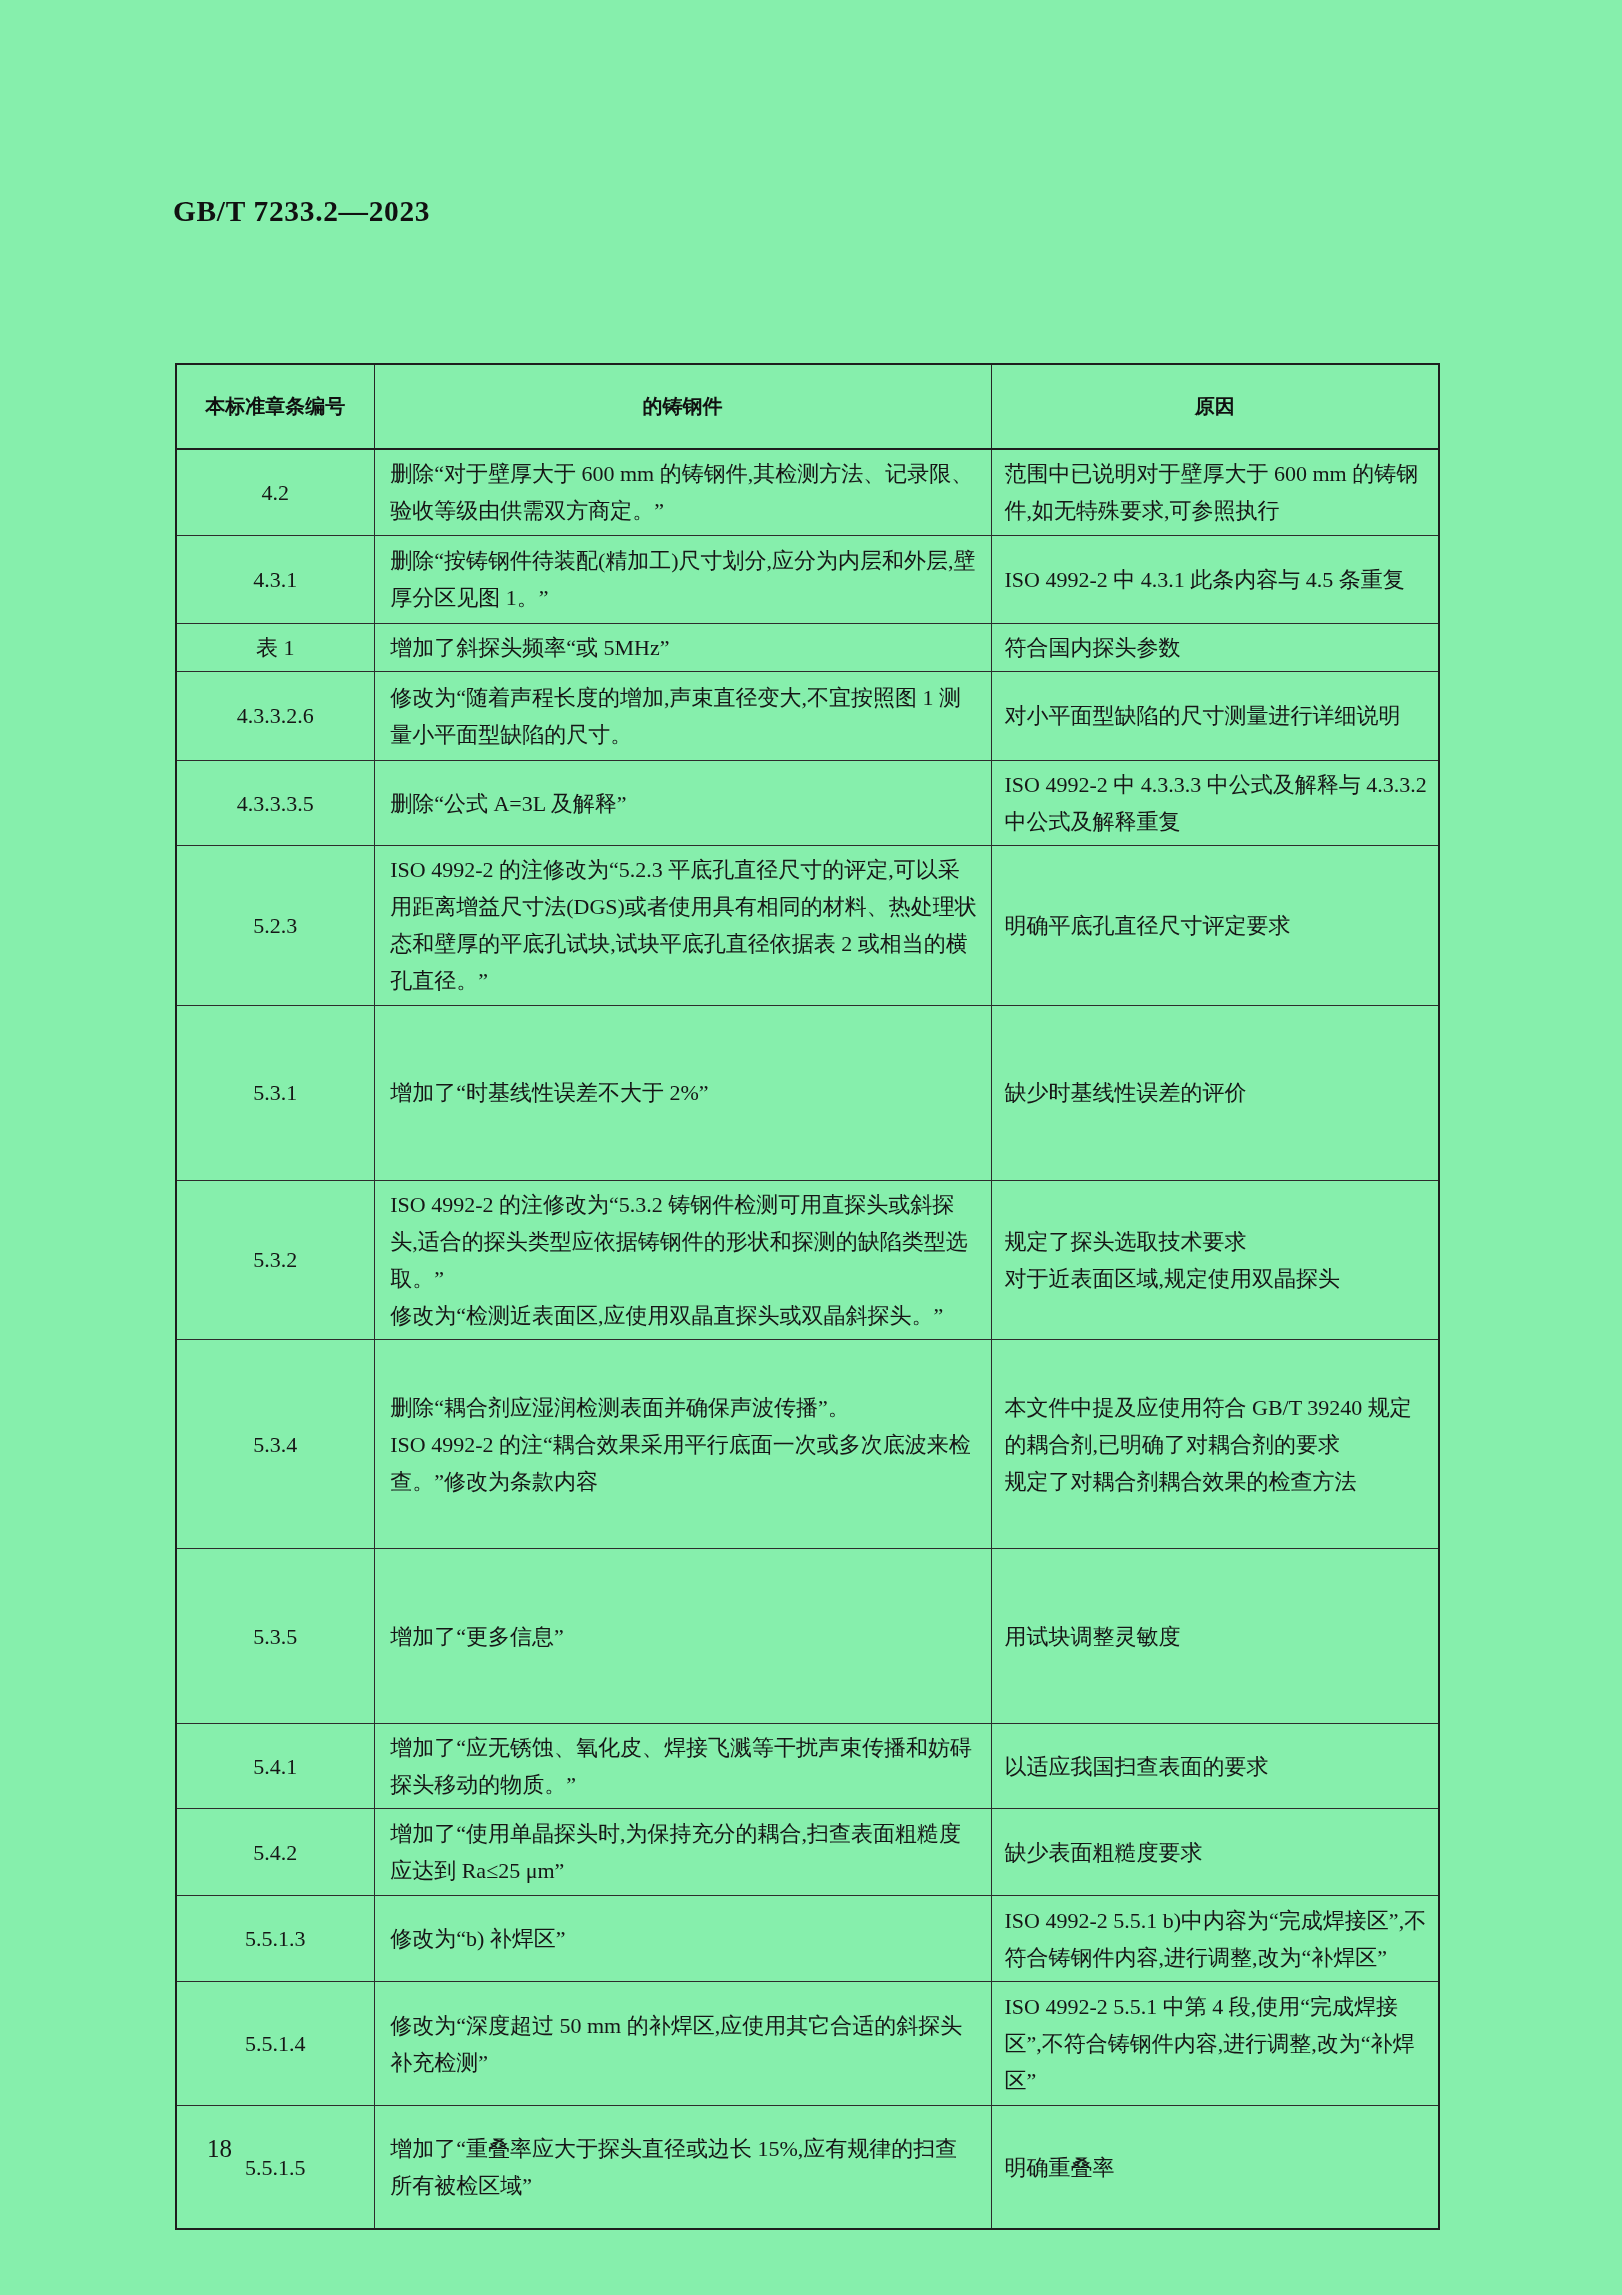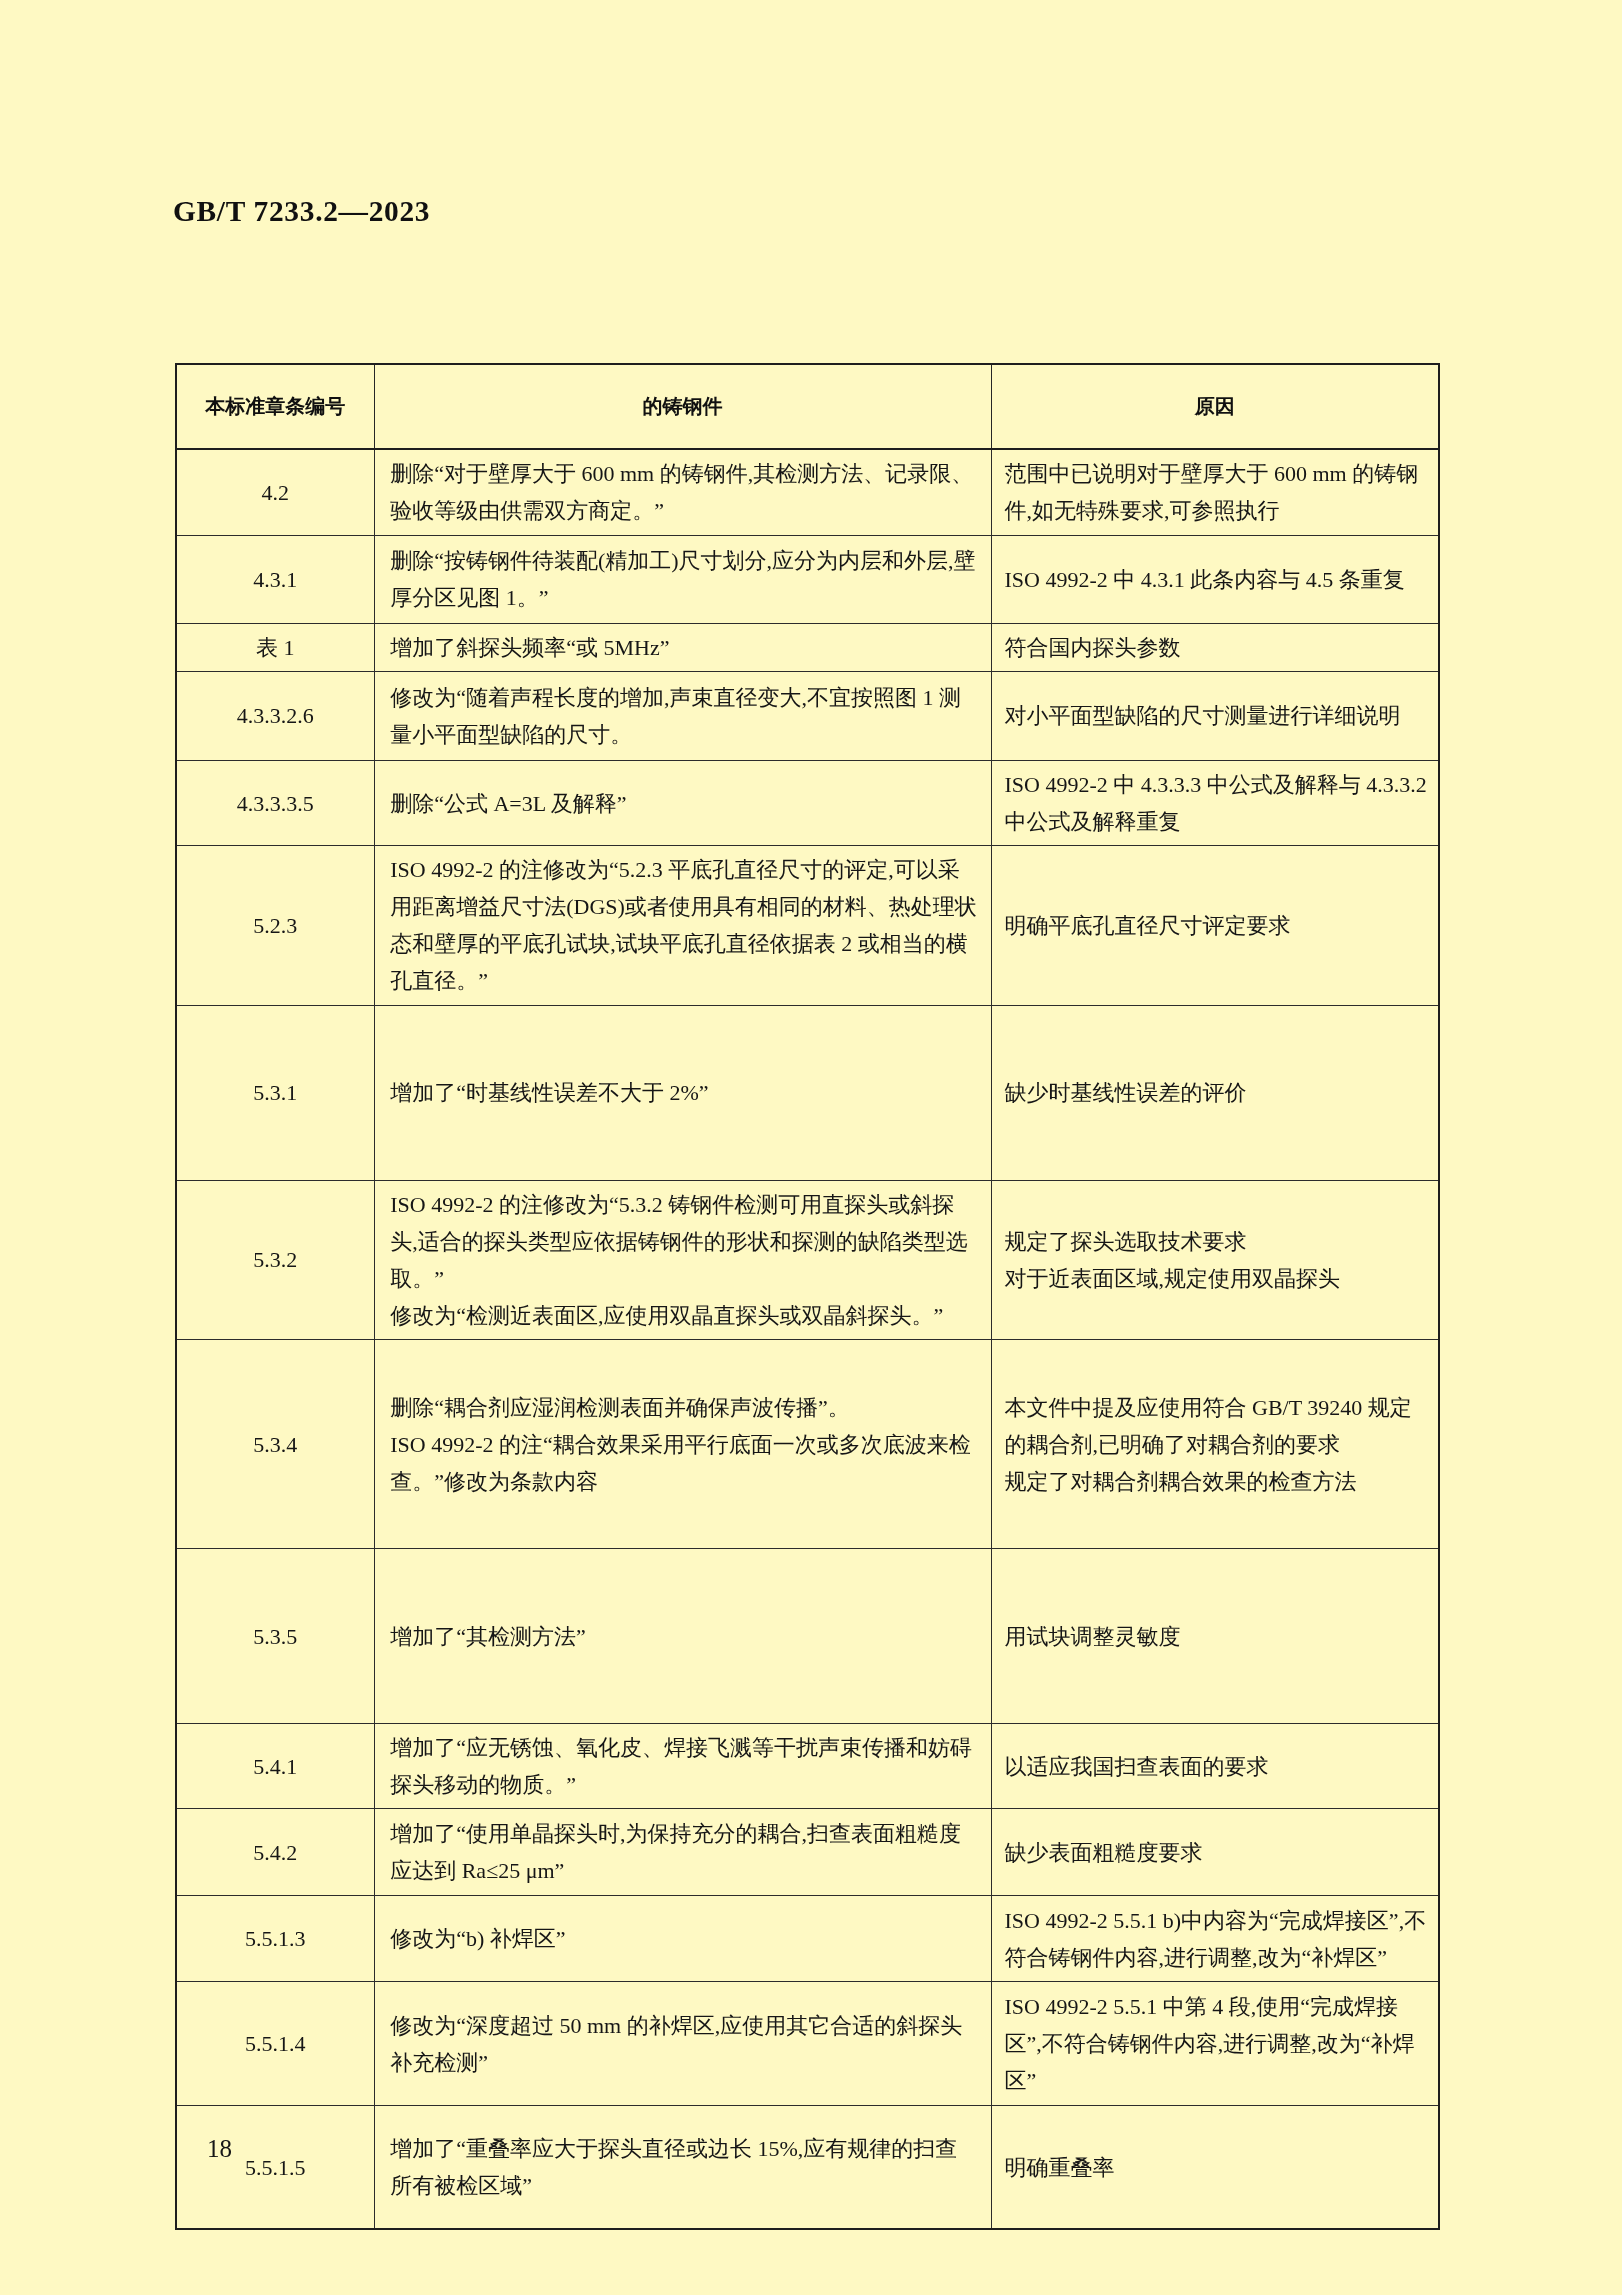--- a/index.html
+++ b/index.html
@@ -1,19 +1,19 @@
 <!DOCTYPE html>
 <html style="font-size:10.5px"><head>
 <meta charset="utf-8">
 <style>
   html,body{margin:0;padding:0;background:#e8e8e6;}
   .page{
     position:relative;
     width:1622px;height:2295px;
-    background:#fef9c3;
+    background:#86efac;
     font-family:"Liberation Serif","DejaVu Serif",serif;
     color:#151515;
     overflow:hidden;
   }
   .doc-number{
     position:absolute;left:173px;top:195px;
     font-family:"Liberation Serif","DejaVu Serif",serif;
     font-weight:bold;font-size:29.4px;letter-spacing:0.7px;
     color:#111;
   }
@@ -134,21 +134,21 @@
         </tr>
         <tr>
           <td class="clause">5.3.4</td>
           <td class="diff">删除“耦合剂应湿润检测表面并确保声波传播”。
 ISO 4992-2 的注“耦合效果采用平行底面一次或多次底波来检查。”修改为条款内容</td>
           <td class="reason">本文件中提及应使用符合 GB/T 39240 规定的耦合剂,已明确了对耦合剂的要求
 规定了对耦合剂耦合效果的检查方法</td>
         </tr>
         <tr>
           <td class="clause">5.3.5</td>
-          <td class="diff">增加了“其检测方法”</td>
+          <td class="diff">增加了“更多信息”</td>
           <td class="reason">用试块调整灵敏度</td>
         </tr>
         <tr>
           <td class="clause">5.4.1</td>
           <td class="diff">增加了“应无锈蚀、氧化皮、焊接飞溅等干扰声束传播和妨碍探头移动的物质。”</td>
           <td class="reason">以适应我国扫查表面的要求</td>
         </tr>
         <tr>
           <td class="clause">5.4.2</td>
           <td class="diff">增加了“使用单晶探头时,为保持充分的耦合,扫查表面粗糙度应达到 Ra≤25 μm”</td>

